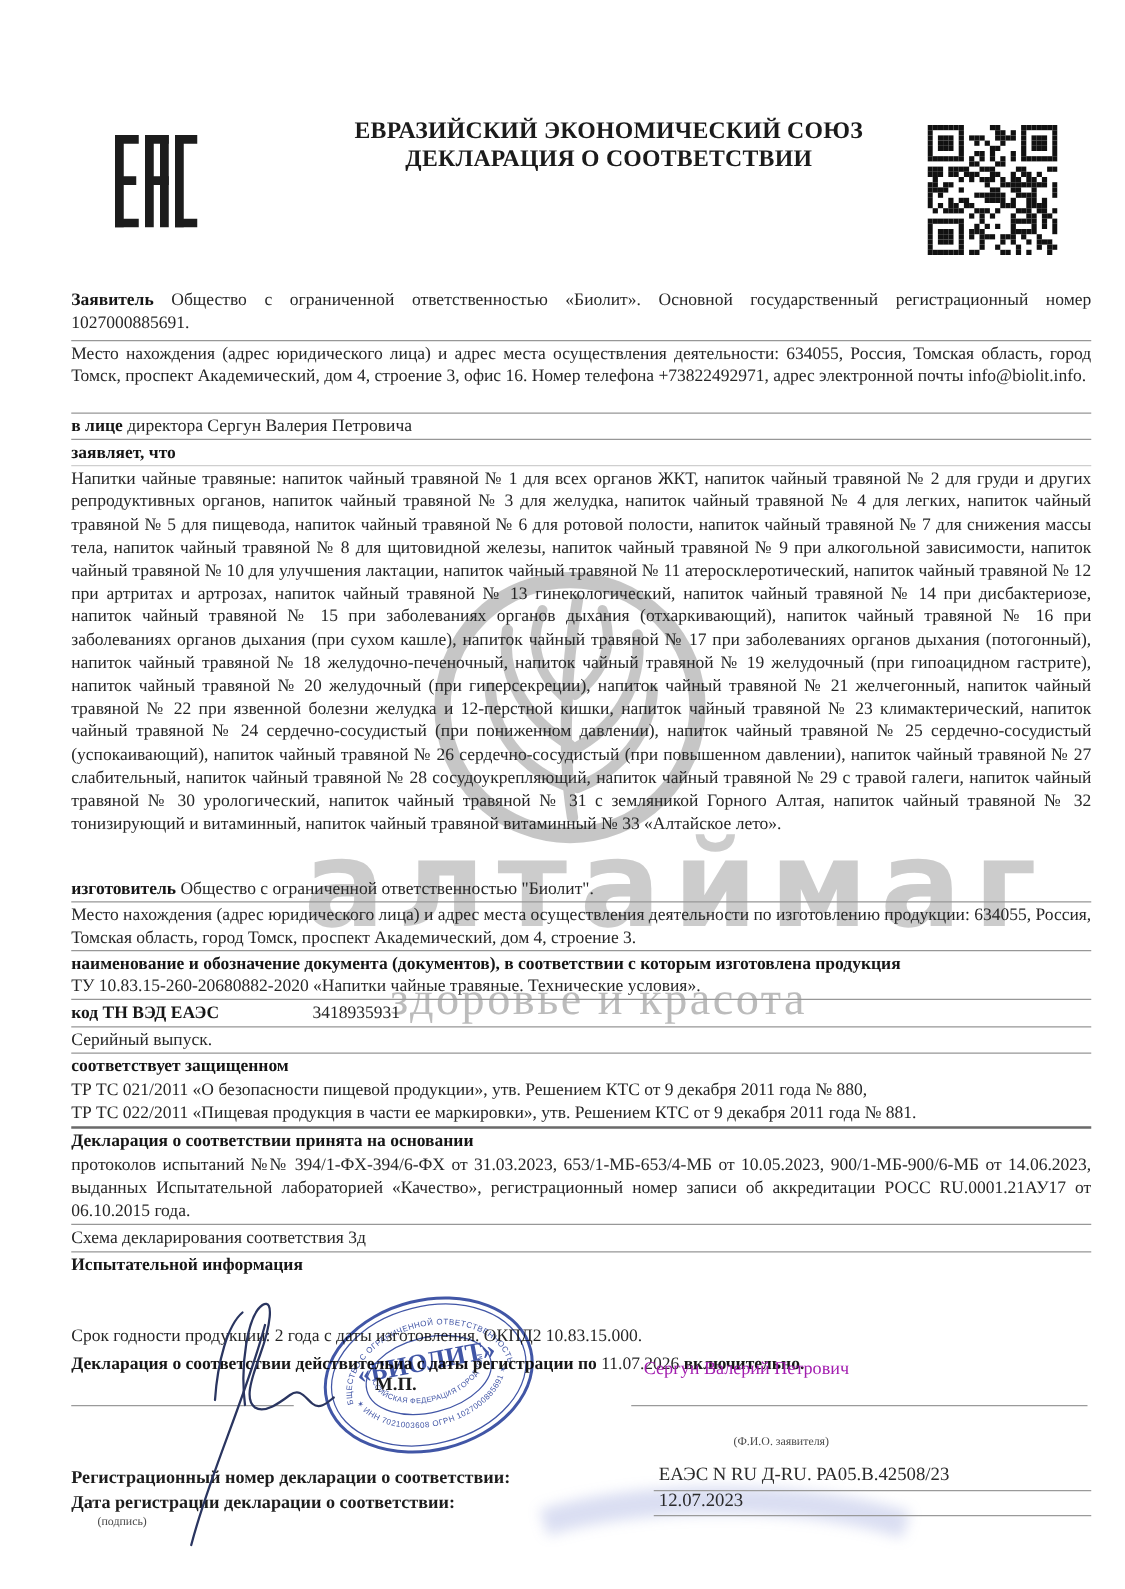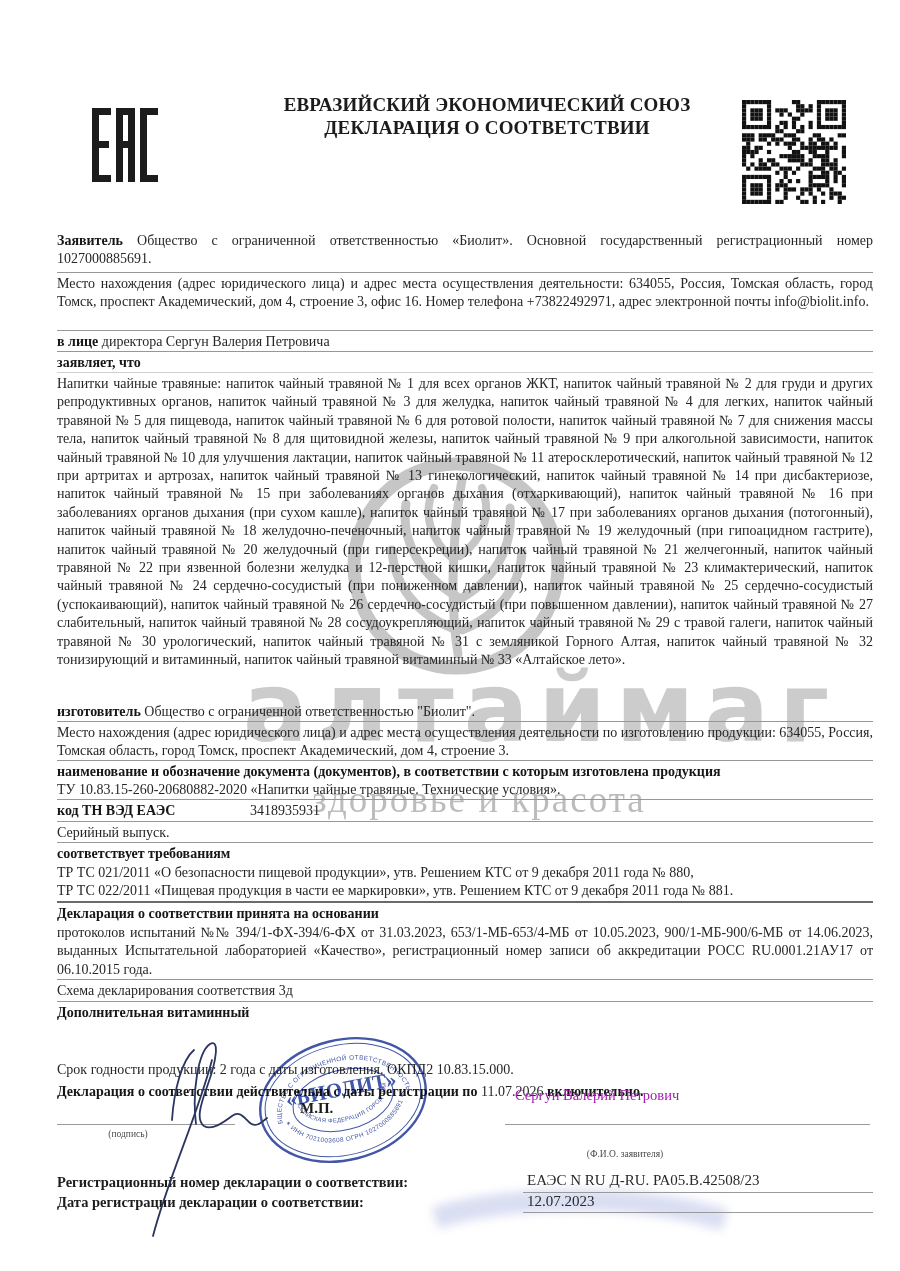--- a/index.html
+++ b/index.html
@@ -426,46 +426,46 @@
   <p class="r txt" style="top:742px"><b>наименование и обозначение документа (документов), в соответствии с которым изготовлена продукция</b></p>
   <p class="r txt" style="top:760px">ТУ 10.83.15-260-20680882-2020 «Напитки чайные травяные. Технические условия».</p>
   <div class="hr txt" style="top:778px"></div>
 
   <p class="r txt" style="top:781px"><b>код ТН ВЭД ЕАЭС</b><span style="position:absolute;left:193px">3418935931</span></p>
   <div class="hr txt" style="top:800px"></div>
 
   <p class="r txt" style="top:803px">Серийный выпуск.</p>
   <div class="hr txt" style="top:821px"></div>
 
-  <p class="r txt" style="top:824px"><b>соответствует требованиям</b></p>
+  <p class="r txt" style="top:824px"><b>соответствует защищенном</b></p>
   <p class="r txt" style="top:843px">ТР ТС 021/2011 «О безопасности пищевой продукции», утв. Решением КТС от 9 декабря 2011 года № 880,</p>
   <p class="r txt" style="top:861px">ТР ТС 022/2011 «Пищевая продукция в части ее маркировки», утв. Решением КТС от 9 декабря 2011 года № 881.</p>
   <div class="hr dark txt" style="top:880px"></div>
 
   <p class="r txt" style="top:884px"><b>Декларация о соответствии принята на основании</b></p>
   <p class="r j txt" style="top:903px">протоколов испытаний №№ 394/1-ФХ-394/6-ФХ от 31.03.2023, 653/1-МБ-653/4-МБ от 10.05.2023, 900/1-МБ-900/6-МБ от 14.06.2023, выданных Испытательной лабораторией «Качество», регистрационный номер записи об аккредитации РОСС RU.0001.21АУ17 от 06.10.2015 года.</p>
   <div class="hr txt" style="top:958px"></div>
 
   <p class="r txt" style="top:961px">Схема декларирования соответствия 3д</p>
   <div class="hr txt" style="top:980px"></div>
 
-  <p class="r txt" style="top:983px"><b>Дополнительная витаминный</b></p>
+  <p class="r txt" style="top:983px"><b>Испытательной информация</b></p>
   <p class="r txt" style="top:1040px">Срок годности продукции: 2 года с даты изготовления. ОКПД2 10.83.15.000.</p>
 
   <p class="r txt" style="top:1062px"><b>Декларация о соответствии действительна с даты регистрации по </b><span>11.07.2026</span><b> включительно.</b></p>
 
   <svg id="signature" width="200" height="220" viewBox="0 0 200 220">
     <g stroke="#2a3560" stroke-width="1.8" fill="none" stroke-linecap="round">
       <path d="M52,92 C54,62 62,32 74,22"></path>
       <path d="M76,96 C72,64 78,24 90,16 C100,10 96,34 88,56 C80,78 76,92 84,98 C92,103 104,94 112,88 C120,82 124,90 130,95 C136,100 142,94 147,90"></path>
       <path d="M92,32 C76,92 48,150 33,208"></path>
     </g>
   </svg>
   <div class="sigline"></div>
-  <div class="cap txt" style="left:78px;top:1108px;width:100px;text-align:center">(подпись)</div>
+  <div class="cap txt" style="left:78px;top:1192px;width:100px;text-align:left">(подпись)</div>
 
   <div class="fio">Сергун Валерий Петрович</div>
   <div class="fioline"></div>
   <div class="cap txt" style="left:545px;top:1128px;width:160px;text-align:center">(Ф.И.О. заявителя)</div>
 
   <svg id="stamp" width="190" height="140" viewBox="0 0 190 140">
     <defs>
       <path id="arcTop" d="M -64,6 A 64,45 0 0 1 64,6"></path>
       <path id="arcBot" d="M -64,-4 A 64,45 0 0 0 64,-4"></path>
       <path id="arcIn" d="M -45,-6 A 45,27 0 0 0 45,-6"></path>

